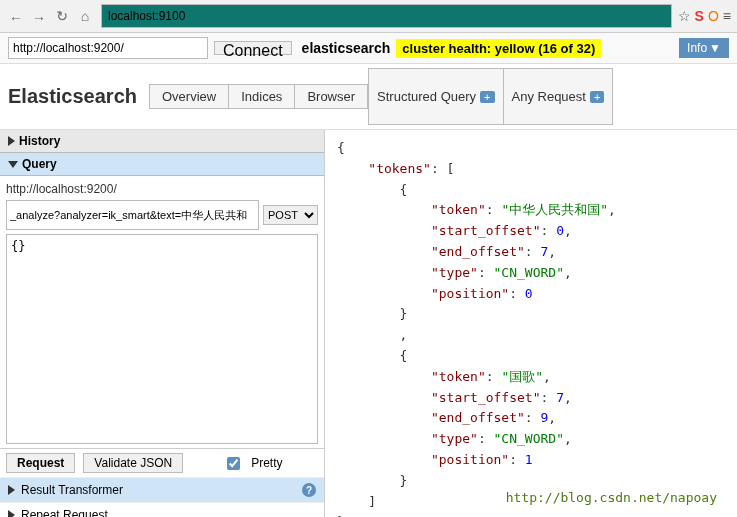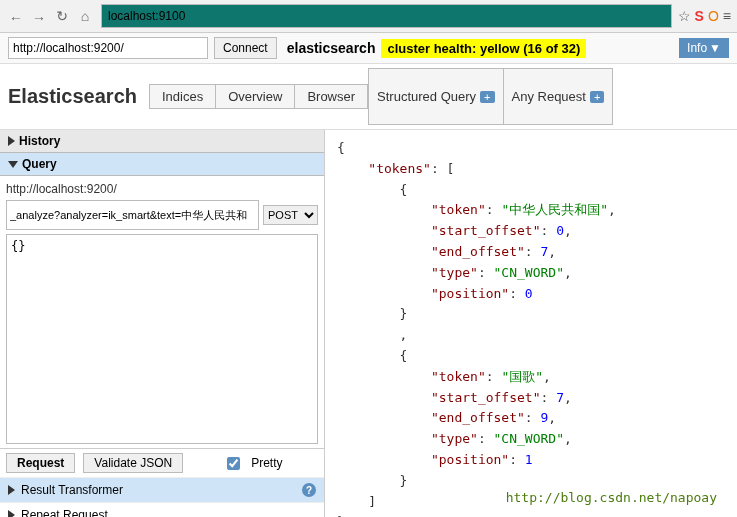--- a/index.html
+++ b/index.html
@@ -37,21 +37,21 @@
       border-bottom: 1px solid #ddd;
       padding: 4px 8px;
       display: flex;
       align-items: center;
       gap: 6px;
     }
     .url-input {
       width: 200px; height: 22px; border: 1px solid #bbb; padding: 2px 4px; font-size: 12px;
     }
     .connect-btn {
-      height: 22px; padding: 0 8px; font-size: 12px; border: 1px solid #bbb;
+      height: 14px; padding: 0 8px; font-size: 16px; border: 1px solid #bbb;
       background: #f0f0f0; cursor: pointer;
     }
     .cluster-name {
       font-weight: bold; font-size: 14px; margin-left: 4px;
     }
     .cluster-health {
       background: yellow; font-weight: bold; font-size: 13px; padding: 2px 6px;
     }
     .info-btn {
       margin-left: auto; background: #5a8fc0; color: white; border: none;
@@ -243,22 +243,22 @@
   <span class="cluster-name">elasticsearch</span>
   <span class="cluster-health">cluster health: yellow (16 of 32)</span>
   <button class="info-btn">
     <span>Info</span>
     <span>▼</span>
   </button>
 </div>
 
 <div class="app-nav">
   <span class="app-title">Elasticsearch</span>
+  <button class="nav-tab">Overview</button>
   <button class="nav-tab">Indices</button>
-  <button class="nav-tab">Overview</button>
   <button class="nav-tab">Browser</button>
   <div class="nav-tab-with-plus">
     <span>Structured Query</span>
     <span class="plus-badge">+</span>
   </div>
   <div class="nav-tab-with-plus nav-tab-last">
     <span>Any Request</span>
     <span class="plus-badge">+</span>
   </div>
 </div>

